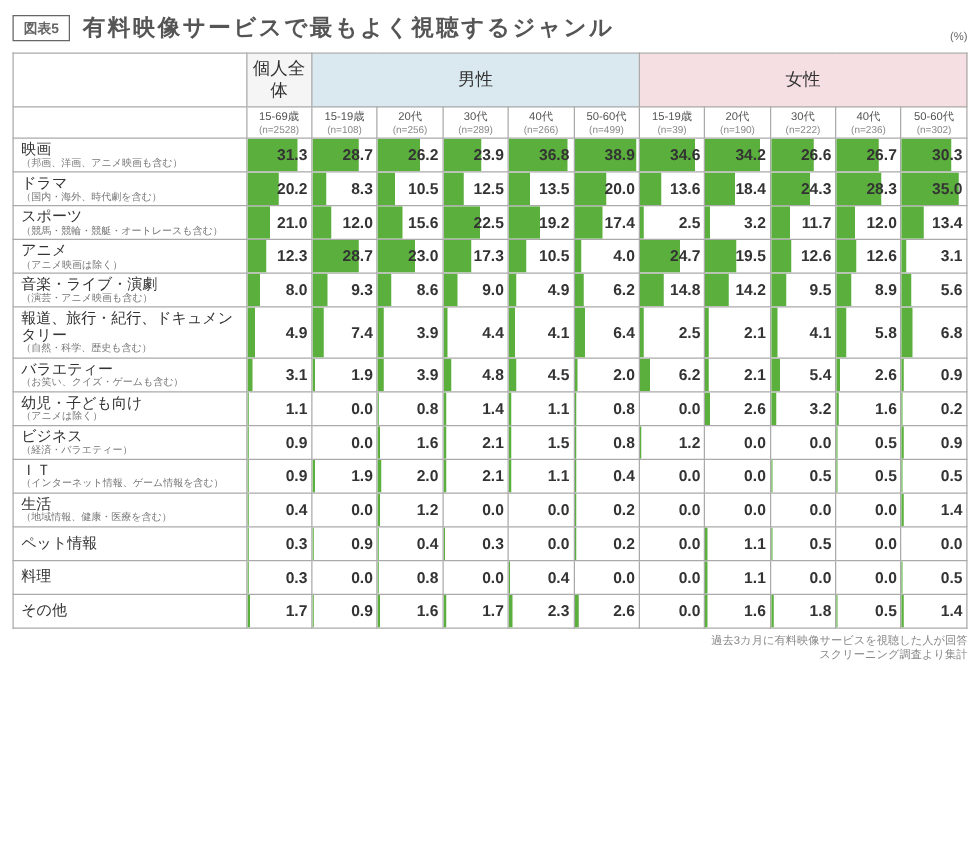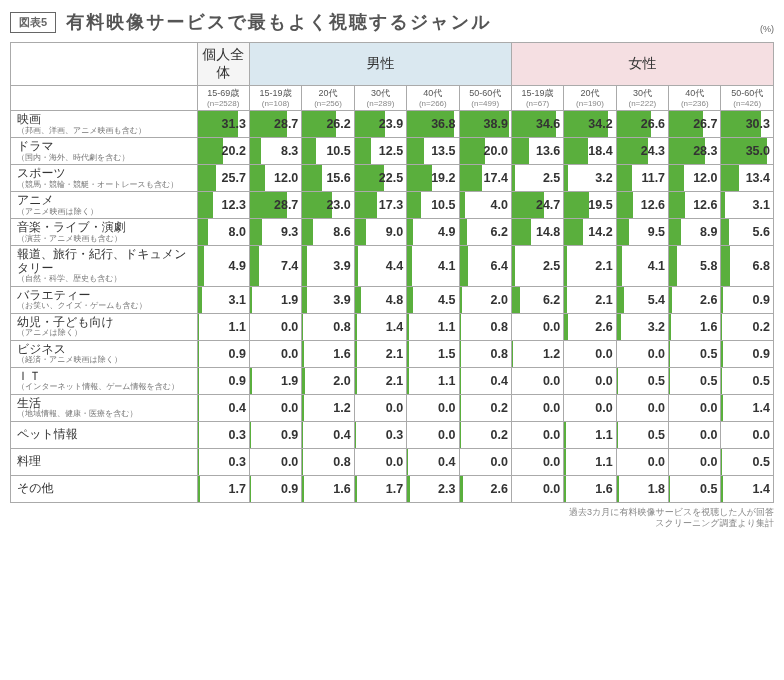--- a/index.html
+++ b/index.html
@@ -87,25 +87,25 @@
       <th class="female" colspan="5">女性</th>
     </tr>
     <tr class="sub-head" id="subhead-row">
       <th></th>
     <th>15-69歳<span class="n">(n=2528)</span></th>
         <th>15-19歳<span class="n">(n=108)</span></th>
         <th>20代<span class="n">(n=256)</span></th>
         <th>30代<span class="n">(n=289)</span></th>
         <th>40代<span class="n">(n=266)</span></th>
         <th>50-60代<span class="n">(n=499)</span></th>
-        <th>15-19歳<span class="n">(n=67)</span></th>
+        <th>15-19歳<span class="n">(n=39)</span></th>
         <th>20代<span class="n">(n=190)</span></th>
         <th>30代<span class="n">(n=222)</span></th>
         <th>40代<span class="n">(n=236)</span></th>
-        <th>50-60代<span class="n">(n=426)</span></th>
+        <th>50-60代<span class="n">(n=302)</span></th>
       </tr>
   </thead>
   <tbody id="tbody">
       <tr>
         <td class="cat-cell">映画<span class="sub">（邦画、洋画、アニメ映画も含む）</span></td>
         <td class="val-cell"><span class="bar" style="width:78.25%"></span><span class="num">31.3</span></td>
         <td class="val-cell"><span class="bar" style="width:71.75%"></span><span class="num">28.7</span></td>
         <td class="val-cell"><span class="bar" style="width:65.5%"></span><span class="num">26.2</span></td>
         <td class="val-cell"><span class="bar" style="width:59.74999999999999%"></span><span class="num">23.9</span></td>
         <td class="val-cell"><span class="bar" style="width:92%"></span><span class="num">36.8</span></td>
@@ -125,21 +125,21 @@
         <td class="val-cell"><span class="bar" style="width:33.75%"></span><span class="num">13.5</span></td>
         <td class="val-cell"><span class="bar" style="width:50%"></span><span class="num">20.0</span></td>
         <td class="val-cell"><span class="bar" style="width:34%"></span><span class="num">13.6</span></td>
         <td class="val-cell"><span class="bar" style="width:46%"></span><span class="num">18.4</span></td>
         <td class="val-cell"><span class="bar" style="width:60.75000000000001%"></span><span class="num">24.3</span></td>
         <td class="val-cell"><span class="bar" style="width:70.75%"></span><span class="num">28.3</span></td>
         <td class="val-cell"><span class="bar" style="width:87.5%"></span><span class="num">35.0</span></td>
       </tr>
       <tr>
         <td class="cat-cell">スポーツ<span class="sub">（競馬・競輪・競艇・オートレースも含む）</span></td>
-        <td class="val-cell"><span class="bar" style="width:36.5%"></span><span class="num">25.7</span></td>
+        <td class="val-cell"><span class="bar" style="width:36.5%"></span><span class="num">21.0</span></td>
         <td class="val-cell"><span class="bar" style="width:30%"></span><span class="num">12.0</span></td>
         <td class="val-cell"><span class="bar" style="width:39%"></span><span class="num">15.6</span></td>
         <td class="val-cell"><span class="bar" style="width:56.25%"></span><span class="num">22.5</span></td>
         <td class="val-cell"><span class="bar" style="width:48%"></span><span class="num">19.2</span></td>
         <td class="val-cell"><span class="bar" style="width:43.49999999999999%"></span><span class="num">17.4</span></td>
         <td class="val-cell"><span class="bar" style="width:6.25%"></span><span class="num">2.5</span></td>
         <td class="val-cell"><span class="bar" style="width:8%"></span><span class="num">3.2</span></td>
         <td class="val-cell"><span class="bar" style="width:29.25%"></span><span class="num">11.7</span></td>
         <td class="val-cell"><span class="bar" style="width:30%"></span><span class="num">12.0</span></td>
         <td class="val-cell"><span class="bar" style="width:33.5%"></span><span class="num">13.4</span></td>
@@ -208,21 +208,21 @@
         <td class="val-cell"><span class="bar" style="width:3.4999999999999996%"></span><span class="num">1.4</span></td>
         <td class="val-cell"><span class="bar" style="width:2.7500000000000004%"></span><span class="num">1.1</span></td>
         <td class="val-cell"><span class="bar" style="width:2%"></span><span class="num">0.8</span></td>
         <td class="val-cell"><span class="bar" style="width:0%"></span><span class="num">0.0</span></td>
         <td class="val-cell"><span class="bar" style="width:6.5%"></span><span class="num">2.6</span></td>
         <td class="val-cell"><span class="bar" style="width:8%"></span><span class="num">3.2</span></td>
         <td class="val-cell"><span class="bar" style="width:4%"></span><span class="num">1.6</span></td>
         <td class="val-cell"><span class="bar" style="width:0.5%"></span><span class="num">0.2</span></td>
       </tr>
       <tr>
-        <td class="cat-cell">ビジネス<span class="sub">（経済・アニメ映画は除く）</span></td>
+        <td class="cat-cell">ビジネス<span class="sub">（経済・バラエティー）</span></td>
         <td class="val-cell"><span class="bar" style="width:2.25%"></span><span class="num">0.9</span></td>
         <td class="val-cell"><span class="bar" style="width:0%"></span><span class="num">0.0</span></td>
         <td class="val-cell"><span class="bar" style="width:4%"></span><span class="num">1.6</span></td>
         <td class="val-cell"><span class="bar" style="width:5.250000000000001%"></span><span class="num">2.1</span></td>
         <td class="val-cell"><span class="bar" style="width:3.75%"></span><span class="num">1.5</span></td>
         <td class="val-cell"><span class="bar" style="width:2%"></span><span class="num">0.8</span></td>
         <td class="val-cell"><span class="bar" style="width:3%"></span><span class="num">1.2</span></td>
         <td class="val-cell"><span class="bar" style="width:0%"></span><span class="num">0.0</span></td>
         <td class="val-cell"><span class="bar" style="width:0%"></span><span class="num">0.0</span></td>
         <td class="val-cell"><span class="bar" style="width:1.25%"></span><span class="num">0.5</span></td>

